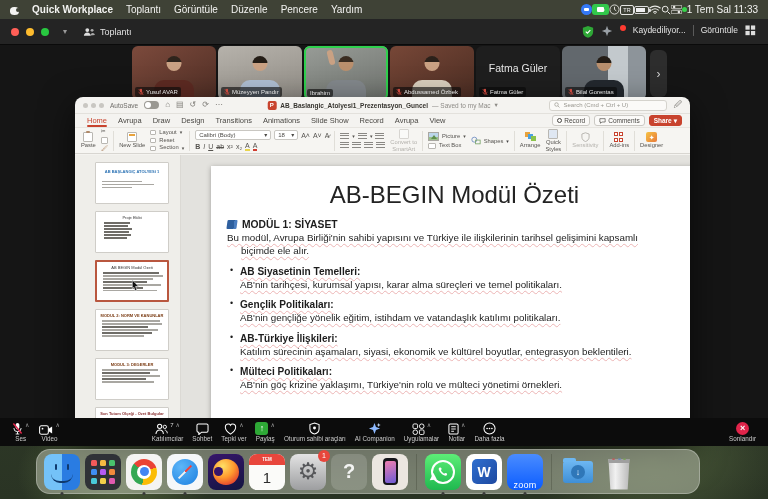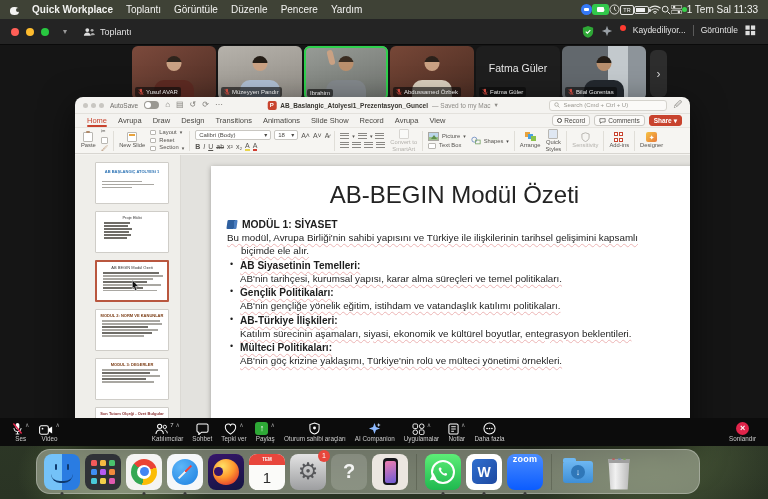--- a/index.html
+++ b/index.html
@@ -114,21 +114,21 @@
   
   #canvas{position:absolute;left:106px;top:58px;right:0;bottom:0;background:#e3e2de;overflow:hidden}
   #slide{position:absolute;left:30px;top:11px;width:487px;height:263px;background:#fff;box-shadow:0 1px 5px rgba(0,0,0,.3)}
   .stitle{margin-top:15px;text-align:center;font-size:24px;color:#232323}
   .sbody{margin:9px 28px 0 16px;font-size:9.8px;color:#1d1d1d;line-height:1.3}
   .shead{font-weight:bold;font-size:10.3px;display:flex;align-items:center;gap:5px;margin-bottom:1px}
   .book{width:10px;height:9px;background:linear-gradient(90deg,#2e5f9e 70%,#4a7dc0 70%);border-radius:1px;transform:skewX(-8deg);flex:0 0 auto}
   .sq{text-decoration:underline;text-decoration-style:wavy;text-decoration-color:#ecb4b4;text-decoration-thickness:1px;text-underline-offset:2px}
   .intro{padding-left:14px;text-indent:-14px;margin-bottom:1px}
   ul.sb{list-style:none;padding-left:13px}
-  ul.sb li{position:relative;margin-top:1px}
+  ul.sb li{position:relative;margin-top:7px}
   ul.sb li::before{content:"•";position:absolute;left:-10px;top:0;font-size:9px;color:#1d1d1d}
   ul.sb b{font-size:10.1px}
 
   
   #ztb{position:absolute;left:0;top:418px;width:768px;height:28px;background:#0c0c0c;display:flex;align-items:center;z-index:20}
   .titem{display:flex;flex-direction:column;align-items:center;gap:1px;font-size:6.3px;color:#cccccc;line-height:1}
   .ticon{height:13px;display:flex;align-items:flex-end;gap:2px}
   .chv{font-size:6px;color:#9a9a9a;align-self:flex-start}
   .cnt{font-size:6px;color:#ddd;align-self:flex-start}
   .shareic{width:13px;height:13px;border-radius:3px;background:#2ea836;color:#fff;font-size:9px;font-weight:bold;display:flex;align-items:center;justify-content:center;line-height:1}
@@ -179,21 +179,21 @@
   .iph .ph{width:15px;height:27px;background:#15151a;border-radius:4px;display:flex;align-items:center;justify-content:center}
   .iph .sc{width:11px;height:22px;border-radius:2px;background:linear-gradient(160deg,#ef7fb0,#6d5bd6)}
   
   .wa{background:linear-gradient(180deg,#5dee77,#1fb84f);display:flex;align-items:center;justify-content:center}
   .wa .bub{width:24px;height:24px;border:2px solid #fff;border-radius:50%;position:relative;display:flex;align-items:center;justify-content:center}
   .wa .bub::after{content:"";position:absolute;left:-2px;bottom:-1px;border:4px solid transparent;border-left:6px solid #fff;transform:rotate(28deg)}
   
   .word{background:#fff;display:flex;align-items:center;justify-content:center}
   .word .wsq{width:25px;height:25px;border-radius:5px;background:linear-gradient(135deg,#2f6fd0,#1e49a0);color:#fff;font-weight:bold;font-size:14px;display:flex;align-items:center;justify-content:center}
   
-  .zm{background:linear-gradient(180deg,#4a8cff,#0b5cff);display:flex;align-items:flex-start;justify-content:center;color:#fff;font-weight:bold;font-size:9px;letter-spacing:.2px}
+  .zm{background:linear-gradient(180deg,#4a8cff,#0b5cff);display:flex;align-items:flex-end;justify-content:center;color:#fff;font-weight:normal;font-size:9px;letter-spacing:.2px}
   
   .dl{display:flex;align-items:center;justify-content:center;background:transparent}
   .dl .fol{width:30px;height:22px;background:linear-gradient(180deg,#6db7f2,#3f8fd6);border-radius:3px;position:relative;display:flex;align-items:center;justify-content:center}
   .dl .fol::before{content:"";position:absolute;left:0;top:-3px;width:13px;height:4px;background:#6db7f2;border-radius:2px 2px 0 0}
   .dl .cir{width:14px;height:14px;border-radius:50%;background:#2f77b8;color:#eaf4ff;font-size:9px;display:flex;align-items:center;justify-content:center}
   
   .trash{display:flex;align-items:flex-end;justify-content:center;background:transparent}
   .trash .can{width:24px;height:31px;background:linear-gradient(90deg,#c9c9c9,#f1f1f1 35%,#b3b3b3);clip-path:polygon(6% 0,94% 0,86% 100%,14% 100%);position:relative}
   .trash .can::before{content:"";position:absolute;left:0;right:0;top:0;height:4px;background:#9f9f9f}
   .trash .can i{position:absolute;width:3px;height:3px;border-radius:50%;display:block;top:-2px}

